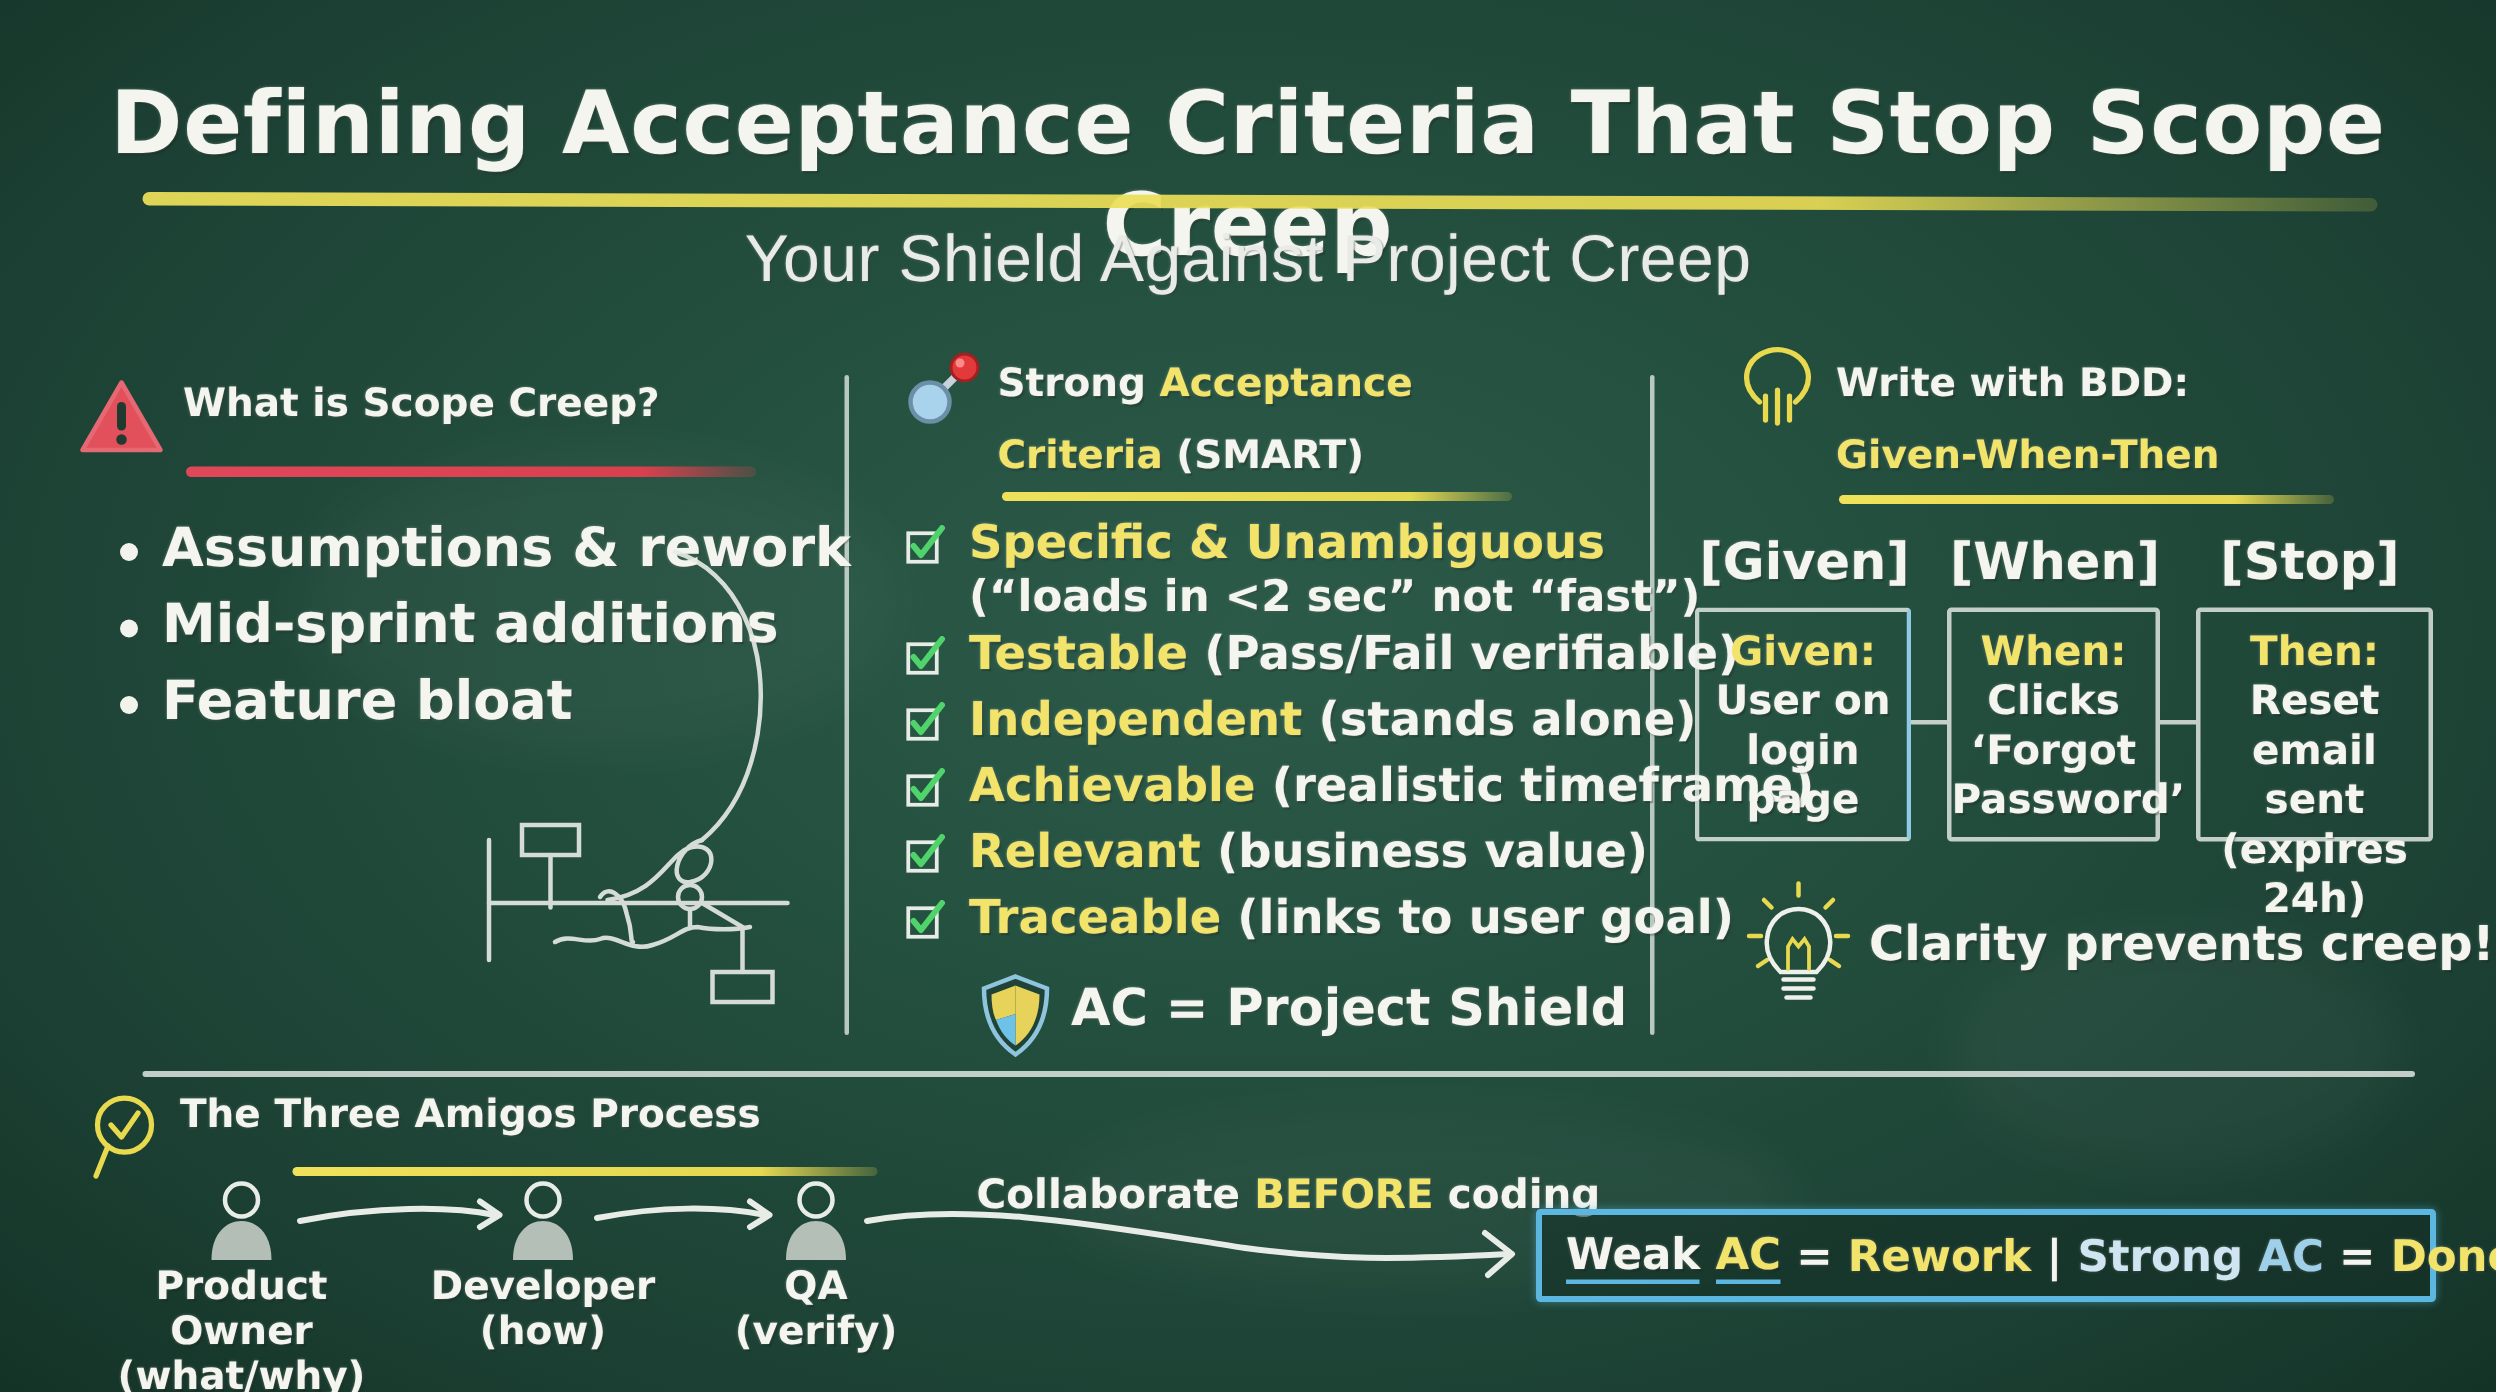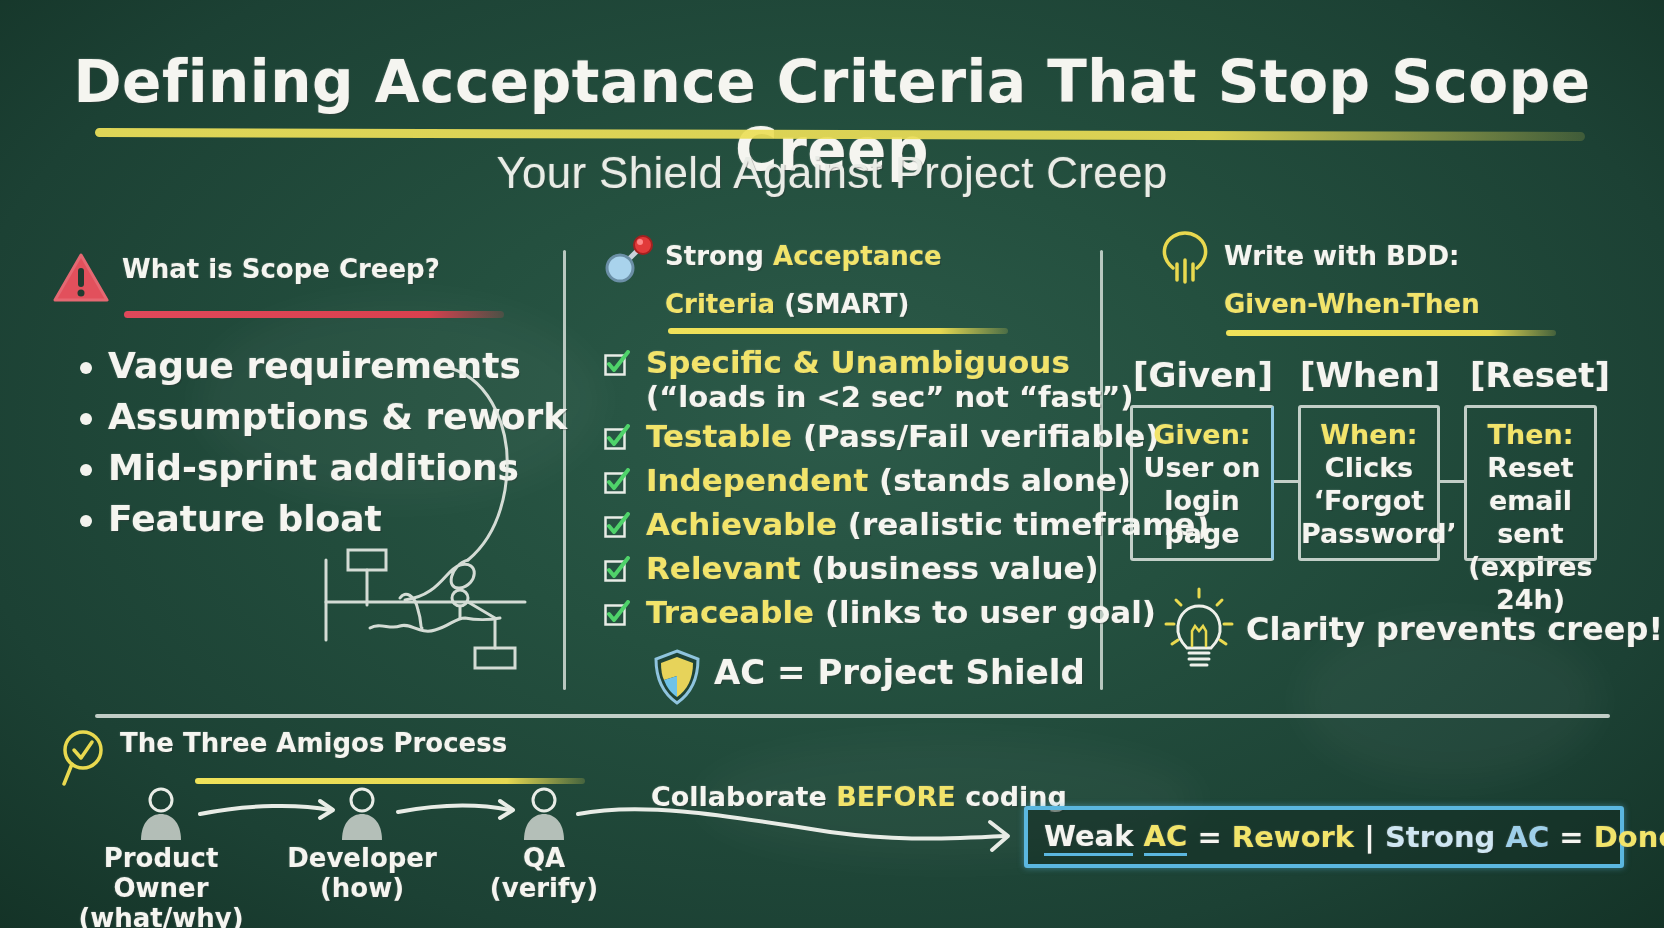--- a/index.html
+++ b/index.html
@@ -113,21 +113,20 @@
   <section>
     <svg class="abs" style="left:52px;top:252px;" width="58" height="52" viewBox="0 0 58 52">
       <path d="M29 3 L55 48 L3 48 Z" fill="#e2505c" stroke="#e56872" stroke-width="3" stroke-linejoin="round"></path>
       <rect x="26" y="16" width="6" height="19" rx="3" fill="#1f3b30"></rect>
       <circle cx="29" cy="41" r="3.5" fill="#1f3b30"></circle>
     </svg>
     <div class="abs h2 chalk white" style="left:122px;top:254px;">What is Scope Creep?</div>
     <div class="abs red-underline" style="left:124px;top:311px;width:380px;"></div>
 
     <ul class="abs bullets chalk white" style="left:78px;top:340px;">
-      <li>Vague requirements</li>
       <li>Assumptions &amp; rework</li>
       <li>Mid-sprint additions</li>
       <li>Feature bloat</li>
     </ul>
 
     <svg class="abs" style="left:310px;top:360px;" width="220" height="320" viewBox="0 0 220 320" fill="none" stroke="#e8ece6" stroke-width="3" stroke-linecap="round" opacity="0.9">
       <path d="M140 8 C 180 20, 205 70, 195 130 C 188 170, 170 190, 158 200"></path>
       <path d="M158 200 C 140 205, 135 230, 150 228 C 168 225, 170 200, 150 205 C 135 210, 130 235, 95 240"></path>
       <line x1="16" y1="200" x2="16" y2="280"></line>
       <line x1="16" y1="242" x2="215" y2="242"></line>
@@ -229,36 +228,36 @@
       <path d="M33 50 L 33 34"></path>
     </svg>
     <div class="abs h2 chalk" style="left:1224px;top:232px;line-height:48px;">
       <div class="white">Write with BDD:</div>
       <div class="yellow">Given-When-Then</div>
     </div>
     <div class="abs" style="left:1226px;top:330px;width:330px;height:6px;border-radius:4px;background:linear-gradient(90deg,#efe25a,#e5d851 80%,rgba(220,210,80,0.2));"></div>
 
     <div class="abs bracket-label chalk white" style="left:1133px;top:355px;width:140px;">[Given]</div>
     <div class="abs bracket-label chalk white" style="left:1300px;top:355px;width:140px;">[When]</div>
-    <div class="abs bracket-label chalk white" style="left:1470px;top:355px;width:140px;">[Reset]</div>
+    <div class="abs bracket-label chalk white" style="left:1470px;top:355px;width:140px;">[Stop]</div>
 
     <div class="abs gwt-box chalk white" style="left:1130px;top:405px;width:144px;height:156px;border-right-color:#8fc9e4;">
       <span class="k">Given:</span>
       <span style="display:block">User on</span>
       <span style="display:block">login page</span>
     </div>
     <div class="abs connector" style="left:1274px;top:480px;width:24px;"></div>
     <div class="abs gwt-box chalk white" style="left:1298px;top:405px;width:142px;height:156px;">
       <span class="k">When:</span>
       <span style="display:block">Clicks</span>
       <span style="display:block">‘Forgot</span>
       <span style="display:block">Password’</span>
     </div>
     <div class="abs connector" style="left:1440px;top:480px;width:24px;"></div>
-    <div class="abs gwt-box chalk white" style="left:1464px;top:405px;width:133px;height:156px;">
+    <div class="abs gwt-box chalk white" style="left:1464px;top:405px;width:158px;height:156px;">
       <span class="k">Then:</span>
       <span style="display:block">Reset email</span>
       <span style="display:block">sent</span>
       <span style="display:block">(expires 24h)</span>
     </div>
 
     <svg class="abs" style="left:1162px;top:586px;" width="74" height="88" viewBox="0 0 74 88" stroke-linecap="round">
       <g stroke="#e9d94f" stroke-width="3">
         <line x1="37" y1="3" x2="37" y2="11"></line>
         <line x1="14" y1="14" x2="19" y2="19"></line>

